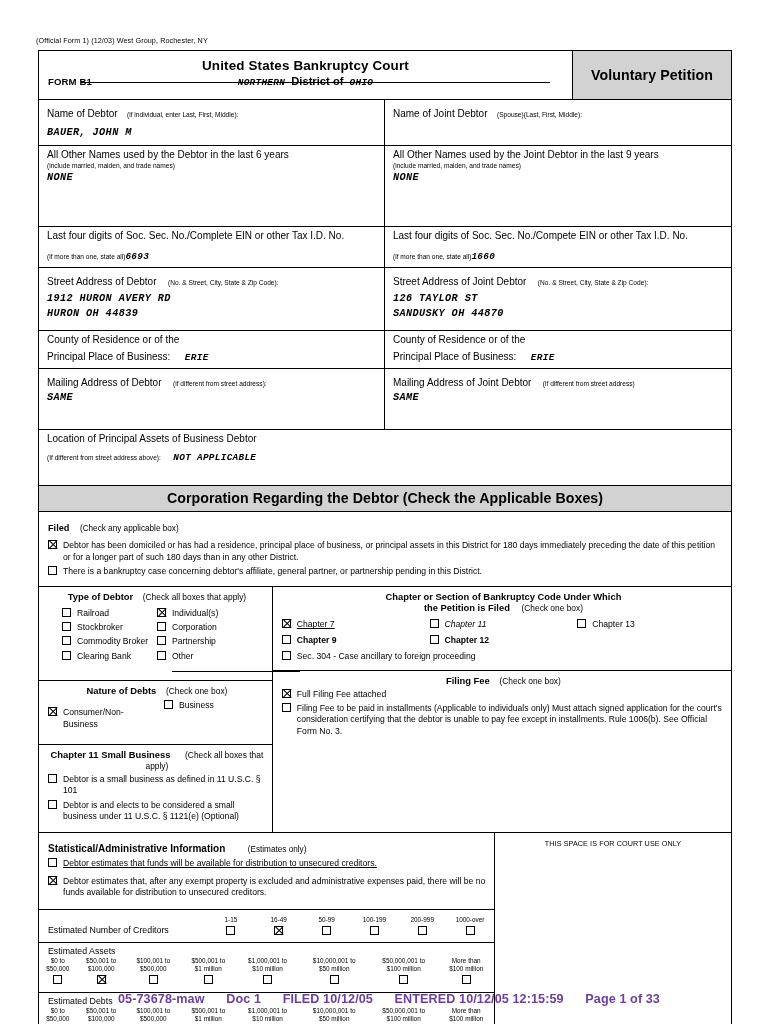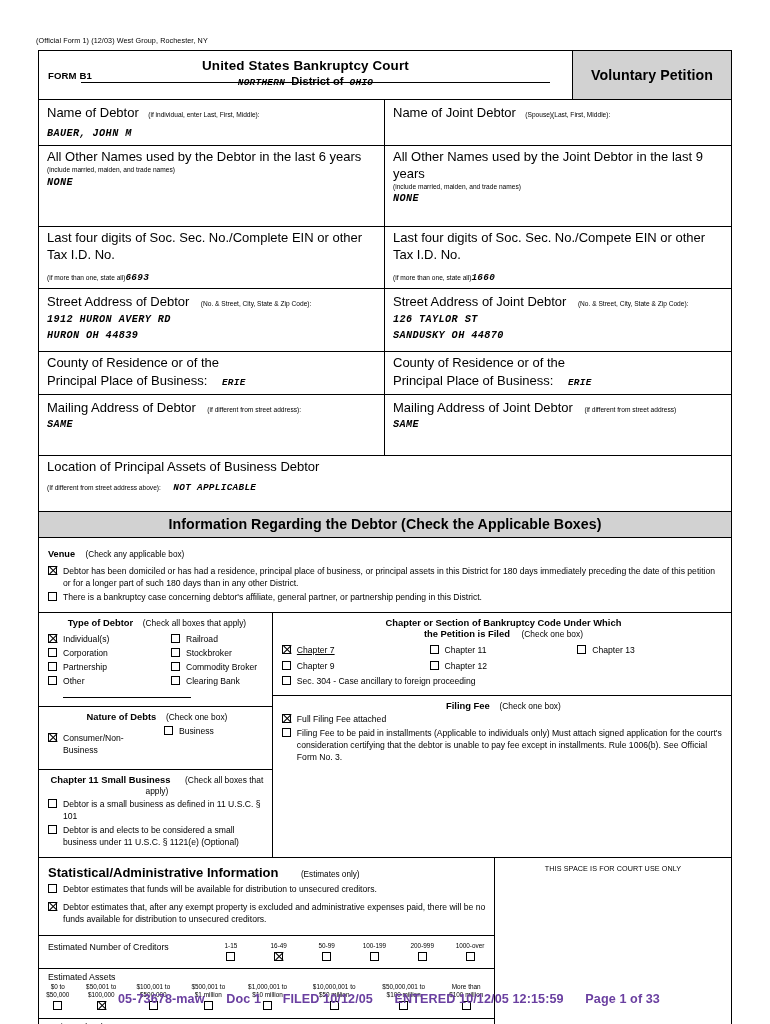--- a/index.html
+++ b/index.html
@@ -38,21 +38,21 @@
     box-sizing: border-box;
   }
   
   .row { display: flex; }
   .b-t { border-top: 1.4px solid #000; }
   .b-r { border-right: 1.4px solid #000; }
   .col-l { width: 50%; box-sizing: border-box; }
   .col-r { width: 50%; box-sizing: border-box; }
   .pad { padding: 3px 6px 4px 8px; }
   .lbl {
-    font-size: 13px;
+    font-size: 10px;
     line-height: 1.28;
   }
   .lbl-sm {
     font-size: 6.6px;
     line-height: 1.3;
   }
   .hint {
     font-size: 6.6px;
   }
   .val {
@@ -74,21 +74,21 @@
   .hdr { display: flex; height: 48px; }
   .hdr-left {
     flex: 1 1 auto;
     position: relative;
     box-sizing: border-box;
     border-right: 1.6px solid #000;
   }
   .hdr-formno {
     position: absolute;
     left: 9px;
-    top: 19px;
+    top: 25px;
     font-size: 9.6px;
     font-weight: bold;
     letter-spacing: 0.1px;
   }
   .hdr-court {
     text-align: center;
     font-size: 13.4px;
     font-weight: bold;
     letter-spacing: 0.15px;
     padding-top: 7px;
@@ -199,21 +199,21 @@
   .est-table td {
     text-align: center;
     font-size: 6.4px;
     line-height: 1.25;
     padding: 0;
     vertical-align: top;
   }
   .est-table td.cbcell { padding: 2px 0 5px 0; }
   .creditor-row {
     display: flex;
-    align-items: flex-start;
+    align-items: flex-end;
     padding: 6px 0 7px 0;
   }
   .creditor-label {
     width: 168px;
     font-size: 8.8px;
     padding-left: 9px;
     box-sizing: border-box;
   }
   .creditor-opts { flex: 1 1 auto; display: flex; }
   .creditor-opts > div {
@@ -345,24 +345,24 @@
     </div>
 
     <div class="b-t pad" style="min-height:48px;">
       <div class="lbl">Location of Principal Assets of Business Debtor</div>
       <div>
         <span class="lbl-sm">(If different from street address above):</span>
         <span class="val-inline" style="padding-left:8px;">NOT APPLICABLE</span>
       </div>
     </div>
 
-    <div class="band b-t">Information Regarding the Debtor (Check the Applicable Boxes)</div>
+    <div class="band b-t">Corporation Regarding the Debtor (Check the Applicable Boxes)</div>
 
     <div class="b-t venue-wrap">
-      <span class="venue-title">Venue</span>
+      <span class="venue-title">Filed</span>
       <span class="venue-note" style="padding-left:6px;">(Check any applicable box)</span>
       <div class="ckline" style="margin-top:5px;">
         <span class="cb checked"></span>
         <span class="txt">Debtor has been domiciled or has had a residence, principal place of business, or principal assets in this District for 180 days immediately preceding the date of this petition or for a longer part of such 180 days than in any other District.</span>
       </div>
       <div class="ckline">
         <span class="cb"></span>
         <span class="txt">There is a bankruptcy case concerning debtor's affiliate, general partner, or partnership pending in this District.</span>
       </div>
     </div>
@@ -370,54 +370,54 @@
     <div class="row b-t">
 
       <div class="col-l b-r" style="width:348px;">
 
         <div style="padding:4px 6px 4px 9px;">
           <div class="box-title">
             <span>Type of Debtor</span>
             <span class="note" style="padding-left:7px;">(Check all boxes that apply)</span>
           </div>
           <div class="two-col">
+            <div style="padding-left:14px;">
+              <div class="ckline">
+                <span class="cb"></span>
+                <span class="txt">Railroad</span>
+              </div>
+              <div class="ckline">
+                <span class="cb"></span>
+                <span class="txt">Stockbroker</span>
+              </div>
+              <div class="ckline">
+                <span class="cb"></span>
+                <span class="txt">Commodity Broker</span>
+              </div>
+              <div class="ckline">
+                <span class="cb"></span>
+                <span class="txt">Clearing Bank</span>
+              </div>
+            </div>
             <div>
               <div class="ckline">
                 <span class="cb checked"></span>
                 <span class="txt">Individual(s)</span>
               </div>
               <div class="ckline">
                 <span class="cb"></span>
                 <span class="txt">Corporation</span>
               </div>
               <div class="ckline">
                 <span class="cb"></span>
                 <span class="txt">Partnership</span>
               </div>
               <div class="ckline">
                 <span class="cb"></span>
                 <span class="txt"><span>Other</span><span class="otherline"></span></span>
-              </div>
-            </div>
-            <div style="padding-left:14px;">
-              <div class="ckline">
-                <span class="cb"></span>
-                <span class="txt">Railroad</span>
-              </div>
-              <div class="ckline">
-                <span class="cb"></span>
-                <span class="txt">Stockbroker</span>
-              </div>
-              <div class="ckline">
-                <span class="cb"></span>
-                <span class="txt">Commodity Broker</span>
-              </div>
-              <div class="ckline">
-                <span class="cb"></span>
-                <span class="txt">Clearing Bank</span>
               </div>
             </div>
           </div>
         </div>
 
         <div class="b-t" style="padding:4px 6px 5px 9px;">
           <div class="box-title">
             <span>Nature of Debts</span>
             <span class="note" style="padding-left:7px;">(Check one box)</span>
           </div>
@@ -464,34 +464,34 @@
               <span class="note" style="padding-left:9px;">(Check one box)</span>
             </div>
           </div>
           <div style="display:flex;">
             <div style="flex:1 1 0;text-decoration:underline;">
               <div class="ckline" style="margin:2px 0;">
                 <span class="cb checked"></span>
                 <span class="txt">Chapter 7</span>
               </div>
             </div>
+            <div style="flex:1 1 0;font-style:italic;">
+              <div class="ckline" style="margin:2px 0;">
+                <span class="cb"></span>
+                <span class="txt">Chapter 11</span>
+              </div>
+            </div>
             <div style="flex:1 1 0;">
               <div class="ckline" style="margin:2px 0;">
                 <span class="cb"></span>
-                <span class="txt">Chapter 11</span>
-              </div>
-            </div>
-            <div style="flex:1 1 0;">
-              <div class="ckline" style="margin:2px 0;">
-                <span class="cb"></span>
                 <span class="txt">Chapter 13</span>
               </div>
             </div>
           </div>
-          <div style="display:flex;">
+          <div style="display:flex;font-weight:bold;">
             <div style="flex:1 1 0;">
               <div class="ckline" style="margin:2px 0;">
                 <span class="cb"></span>
                 <span class="txt">Chapter 9</span>
               </div>
             </div>
             <div style="flex:1 1 0;">
               <div class="ckline" style="margin:2px 0;">
                 <span class="cb"></span>
                 <span class="txt">Chapter 12</span>
@@ -525,21 +525,21 @@
 
     <div class="row b-t">
 
       <div class="stat-left b-r">
 
         <div style="padding:5px 8px 7px 9px;">
           <div>
             <span class="lbl" style="font-weight:bold;">Statistical/Administrative Information</span>
             <span class="venue-note" style="padding-left:18px;">(Estimates only)</span>
           </div>
-          <div class="ckline" style="">
+          <div class="ckline" style="text-decoration:underline;">
             <span class="cb"></span>
             <span class="txt">Debtor estimates that funds will be available for distribution to unsecured creditors.</span>
           </div>
           <div class="ckline" style="margin-top:6px;">
             <span class="cb checked"></span>
             <span class="txt">Debtor estimates that, after any exempt property is excluded and administrative expenses paid, there will be no funds available for distribution to unsecured creditors.</span>
           </div>
         </div>
 
         <div class="b-t creditor-row">

